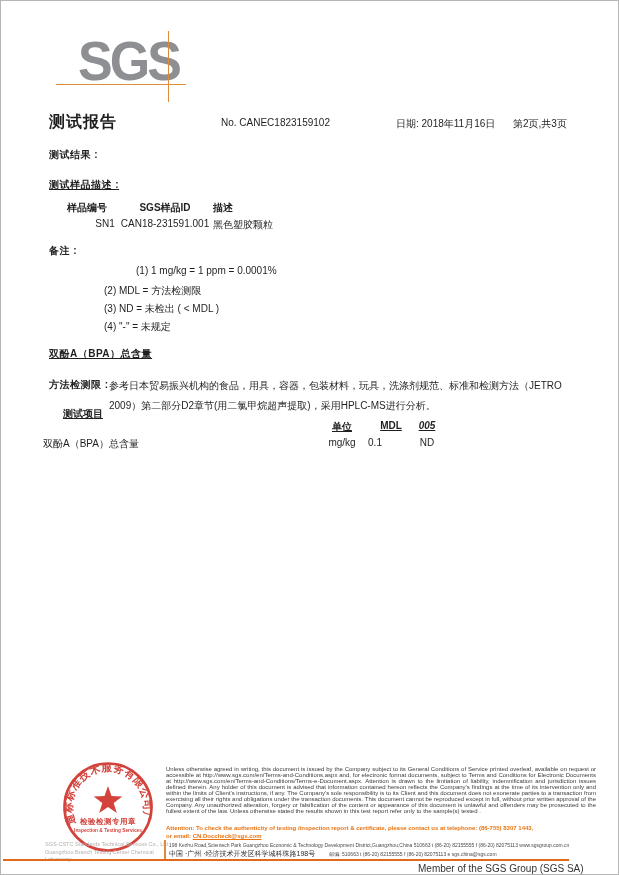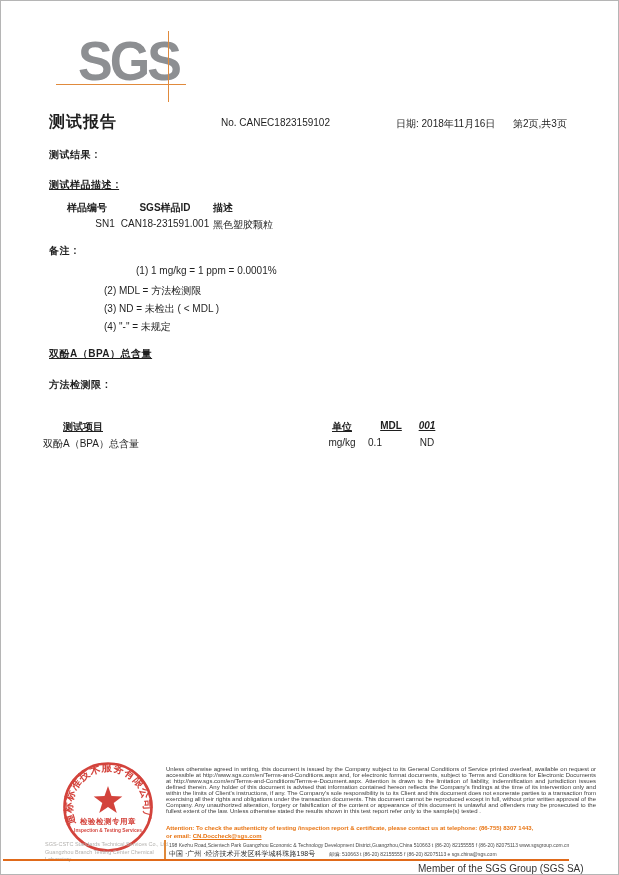--- a/index.html
+++ b/index.html
@@ -66,25 +66,26 @@
   <div class="abs cell" style="left:212px;top:217px;text-align:left;">黑色塑胶颗粒</div>
 
   <div class="abs lbl" style="left:48px;top:243px;">备注 :</div>
   <div class="abs body-txt" style="left:103px;top:264px;margin-left:32px;">(1) 1 mg/kg = 1 ppm = 0.0001%</div>
   <div class="abs body-txt" style="left:103px;top:283px;">(2) MDL = 方法检测限</div>
   <div class="abs body-txt" style="left:103px;top:301px;">(3) ND = 未检出 ( &lt; MDL )</div>
   <div class="abs body-txt" style="left:103px;top:319px;">(4) "-" = 未规定</div>
 
   <div class="abs lbl-u" style="left:48px;top:346px;">双酚A（BPA）总含量</div>
   <div class="abs lbl" style="left:48px;top:377px;">方法检测限 :</div>
+  <div class="abs method" style="left:108px;top:375px;">参考日本贸易振兴机构的食品，用具，容器，包装材料，玩具，洗涤剂规范、标准和检测方法（JETRO 2009）第二部分D2章节(用二氯甲烷超声提取)，采用HPLC-MS进行分析。</div>
 
-  <div class="abs th-u" style="left:62px;top:419px;text-align:left;">测试项目</div>
+  <div class="abs th-u" style="left:62px;top:406px;text-align:left;">测试项目</div>
   <div class="abs th-u" style="left:321px;top:419px;width:40px;">单位</div>
   <div class="abs th-u" style="left:370px;top:419px;width:40px;">MDL</div>
-  <div class="abs th-u it" style="left:406px;top:419px;width:40px;">001</div>
+  <div class="abs th-u it" style="left:406px;top:419px;width:40px;">005</div>
 
   <div class="abs body-txt" style="left:42px;top:436px;">双酚A（BPA）总含量</div>
   <div class="abs cell" style="left:321px;top:436px;width:40px;">mg/kg</div>
   <div class="abs cell" style="left:354px;top:436px;width:40px;">0.1</div>
   <div class="abs cell" style="left:406px;top:436px;width:40px;">ND</div>
 
   <div class="abs legal" style="left:165px;top:765px;">Unless otherwise agreed in writing, this document is issued by the Company subject to its General Conditions of Service printed overleaf, available on request or accessible at http://www.sgs.com/en/Terms-and-Conditions.aspx and, for electronic format documents, subject to Terms and Conditions for Electronic Documents at http://www.sgs.com/en/Terms-and-Conditions/Terms-e-Document.aspx. Attention is drawn to the limitation of liability, indemnification and jurisdiction issues defined therein. Any holder of this document is advised that information contained hereon reflects the Company's findings at the time of its intervention only and within the limits of Client's instructions, if any. The Company's sole responsibility is to its Client and this document does not exonerate parties to a transaction from exercising all their rights and obligations under the transaction documents. This document cannot be reproduced except in full, without prior written approval of the Company. Any unauthorized alteration, forgery or falsification of the content or appearance of this document is unlawful and offenders may be prosecuted to the fullest extent of the law. Unless otherwise stated the results shown in this test report refer only to the sample(s) tested .</div>
   <div class="abs attention" style="left:165px;top:824px;">Attention: To check the authenticity of testing /inspection report &amp; certificate, please contact us at telephone: (86-755) 8307 1443,</div>
   <div class="abs attention" style="left:165px;top:832px;"><span>or email: </span><span class="u">CN.Doccheck@sgs.com</span></div>
 

